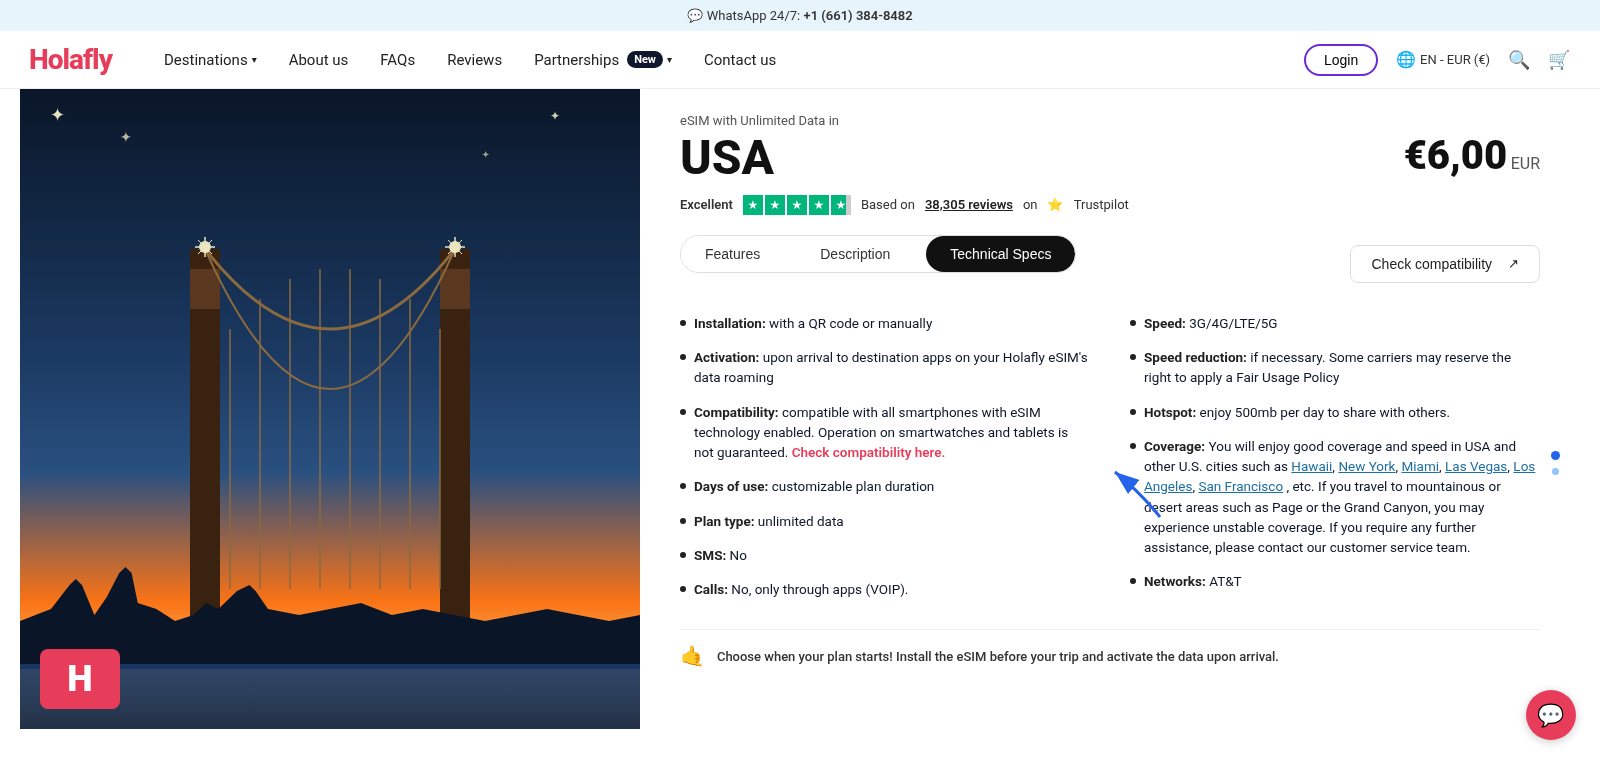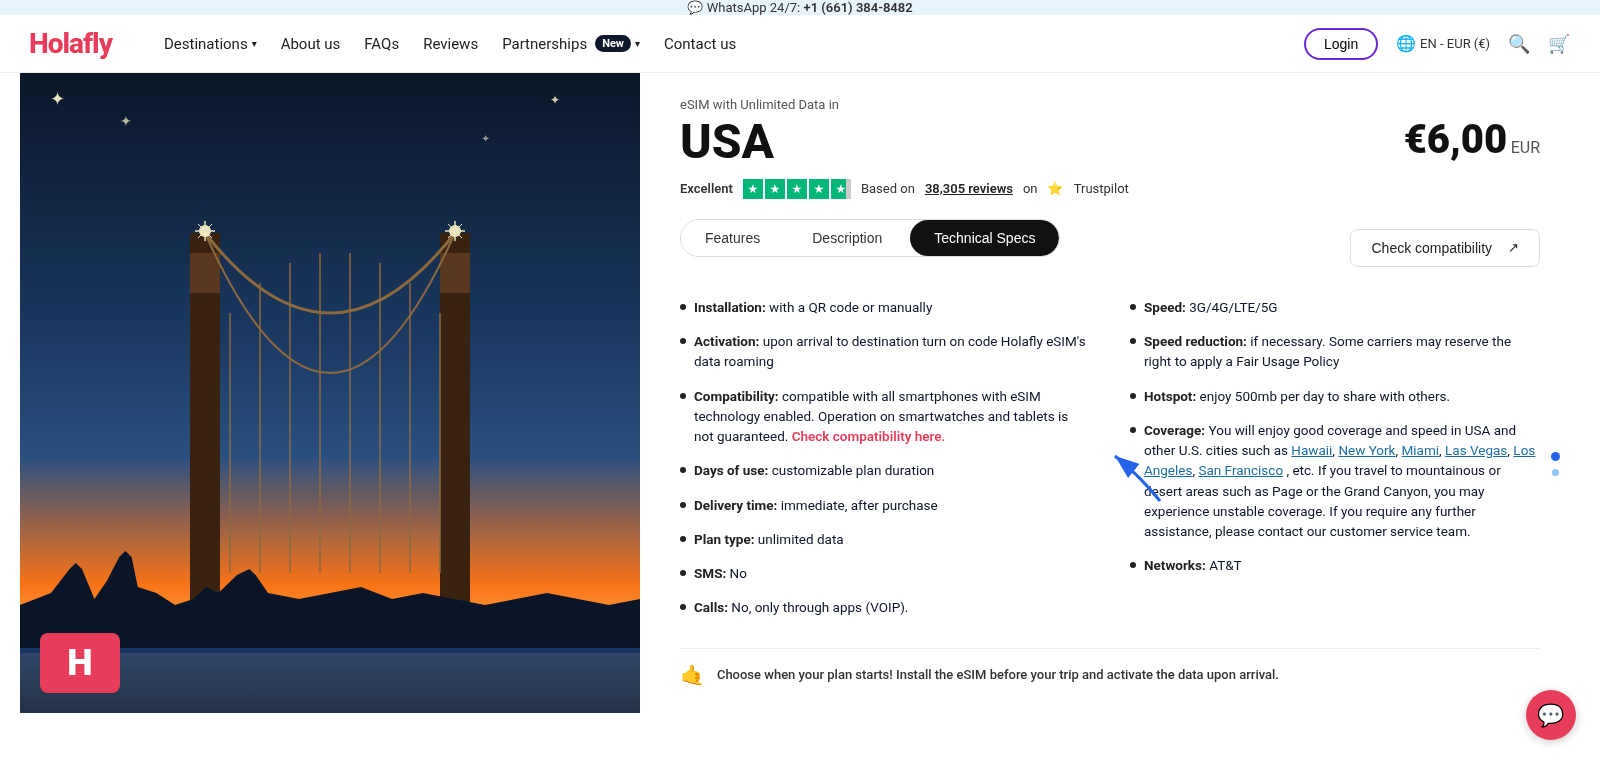--- a/index.html
+++ b/index.html
@@ -2,20 +2,21 @@
 <html><head>
   <meta charset="utf-8">
   <style>
     * { box-sizing: border-box; margin: 0; padding: 0; }
     body { font-family: -apple-system, BlinkMacSystemFont, 'Segoe UI', Roboto, sans-serif; font-size: 14px; color: #222; background: #fff; }
 
     
     .top-bar {
       background: #e8f4fb;
       text-align: center;
+      padding: 8px;
       font-size: 13px;
       color: #333;
     }
     .top-bar a { color: #333; font-weight: 600; text-decoration: none; }
 
     
     .nav {
       display: flex;
       align-items: center;
       padding: 12px 29px;
@@ -26,21 +27,21 @@
       font-size: 28px;
       font-weight: 800;
       color: #e83d5a;
       margin-right: 20px;
       letter-spacing: -1px;
       text-decoration: none;
     }
     .nav-links {
       display: flex;
       align-items: center;
-      gap: 24px;
+      gap: 32px;
       flex: 1;
     }
     .nav-link {
       font-size: 15px;
       color: #222;
       text-decoration: none;
       cursor: pointer;
       display: flex;
       align-items: center;
       gap: 4px;
@@ -207,21 +208,21 @@
     .star-half {
       background: linear-gradient(90deg, #00b67a 75%, #ccc 75%);
     }
     .trustpilot-link { color: #222; font-weight: 600; text-decoration: underline; cursor: pointer; }
     .tp-logo { color: #333; font-size: 13px; }
 
     
     .tabs-row {
       display: flex;
       align-items: center;
-      gap: 4px;
+      gap: 12px;
       margin-bottom: 20px;
       border: 1px solid #ddd;
       border-radius: 30px;
       width: fit-content;
       overflow: hidden;
       position: relative;
     }
     .tab-btn {
       padding: 10px 24px;
       font-size: 14px;
@@ -487,21 +488,21 @@
           <div>
             <span class="spec-label">Installation: </span>
             <span class="spec-text">with a QR code or manually</span>
           </div>
         </div>
 
         <div class="spec-item">
           <div class="spec-bullet"></div>
           <div>
             <span class="spec-label">Activation: </span>
-            <span class="spec-text">upon arrival to destination turn on code Holafly eSIM's data roaming</span>
+            <span class="spec-text">upon arrival to destination apps on your Holafly eSIM's data roaming</span>
           </div>
         </div>
 
         <div class="spec-item" style="position:relative;">
           <div class="spec-bullet"></div>
           <div>
             <span class="spec-label">Compatibility: </span>
             <span class="spec-text">compatible with all smartphones with eSIM technology enabled. Operation on smartwatches and tablets is not guaranteed. </span>
             <a class="spec-link">Check compatibility here.</a>
           </div>
@@ -519,27 +520,20 @@
         </div>
 
         <div class="spec-item">
           <div class="spec-bullet"></div>
           <div>
             <span class="spec-label">Days of use: </span>
             <span class="spec-text">customizable plan duration</span>
           </div>
         </div>
 
-        <div class="spec-item">
-          <div class="spec-bullet"></div>
-          <div>
-            <span class="spec-label">Delivery time: </span>
-            <span class="spec-text">immediate, after purchase</span>
-          </div>
-        </div>
 
         <div class="spec-item">
           <div class="spec-bullet"></div>
           <div>
             <span class="spec-label">Plan type: </span>
             <span class="spec-text">unlimited data</span>
           </div>
         </div>
 
         <div class="spec-item">

